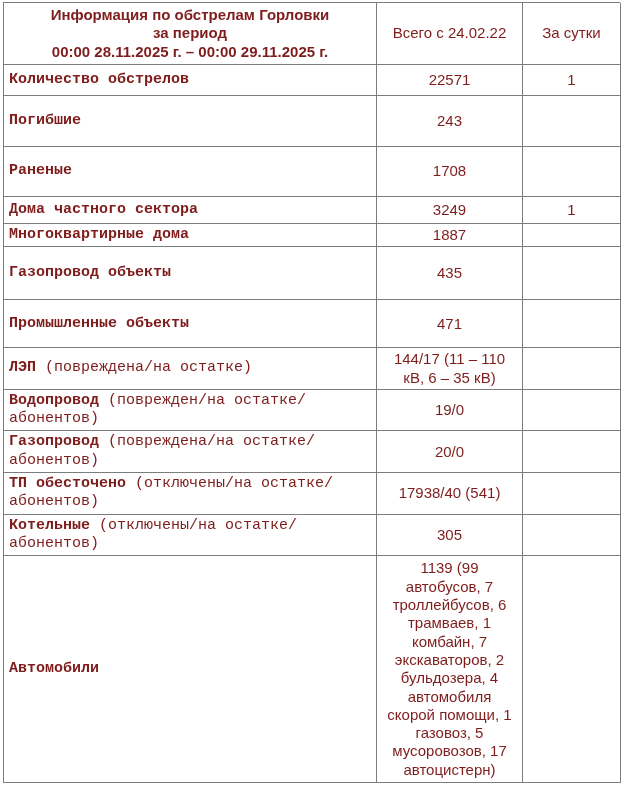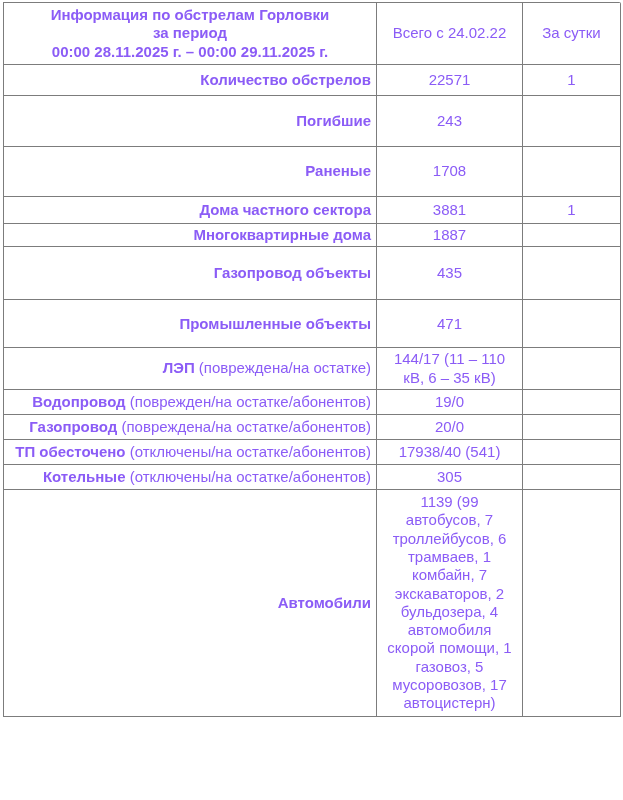--- a/index.html
+++ b/index.html
@@ -6,21 +6,21 @@
     margin: 0;
     padding: 0;
     background: #ffffff;
   }
   #page {
     position: relative;
     width: 623px;
     height: 800px;
     background: #ffffff;
     font-family: "Liberation Sans", sans-serif;
-    color: #8b5cf6;
+    color: #7f1d1d;
     overflow: hidden;
     border-radius: 9px;
   }
   table.report {
     position: absolute;
     left: 3px;
     top: 2px;
     width: 617px;
     border-collapse: collapse;
     table-layout: fixed;
@@ -37,23 +37,24 @@
   td.title-cell {
     text-align: center;
     font-weight: 700;
     padding: 2px 10px;
   }
   td.head-cell {
     text-align: center;
     font-weight: 400;
   }
   td.label-cell {
-    text-align: right;
+    text-align: left;
     font-weight: 700;
     padding-left: 7px;
+    font-family: Liberation Mono, monospace;
   }
   td.label-cell .note {
     font-weight: 400;
   }
   td.val-cell {
     text-align: center;
     font-weight: 400;
     padding: 2px 6px;
     margin-top: 8px;
   }
@@ -96,21 +97,21 @@
       </tr>
 
       <tr style="height:50px">
         <td class="label-cell"><span>Раненые</span> <span class="note"></span></td>
         <td class="val-cell">1708</td>
         <td class="daily-cell"></td>
       </tr>
 
       <tr style="height:27px">
         <td class="label-cell"><span>Дома частного сектора</span> <span class="note"></span></td>
-        <td class="val-cell">3881</td>
+        <td class="val-cell">3249</td>
         <td class="daily-cell">1</td>
       </tr>
 
       <tr style="height:23px">
         <td class="label-cell"><span>Многоквартирные дома</span> <span class="note"></span></td>
         <td class="val-cell">1887</td>
         <td class="daily-cell"></td>
       </tr>
 
       <tr style="height:53px">

